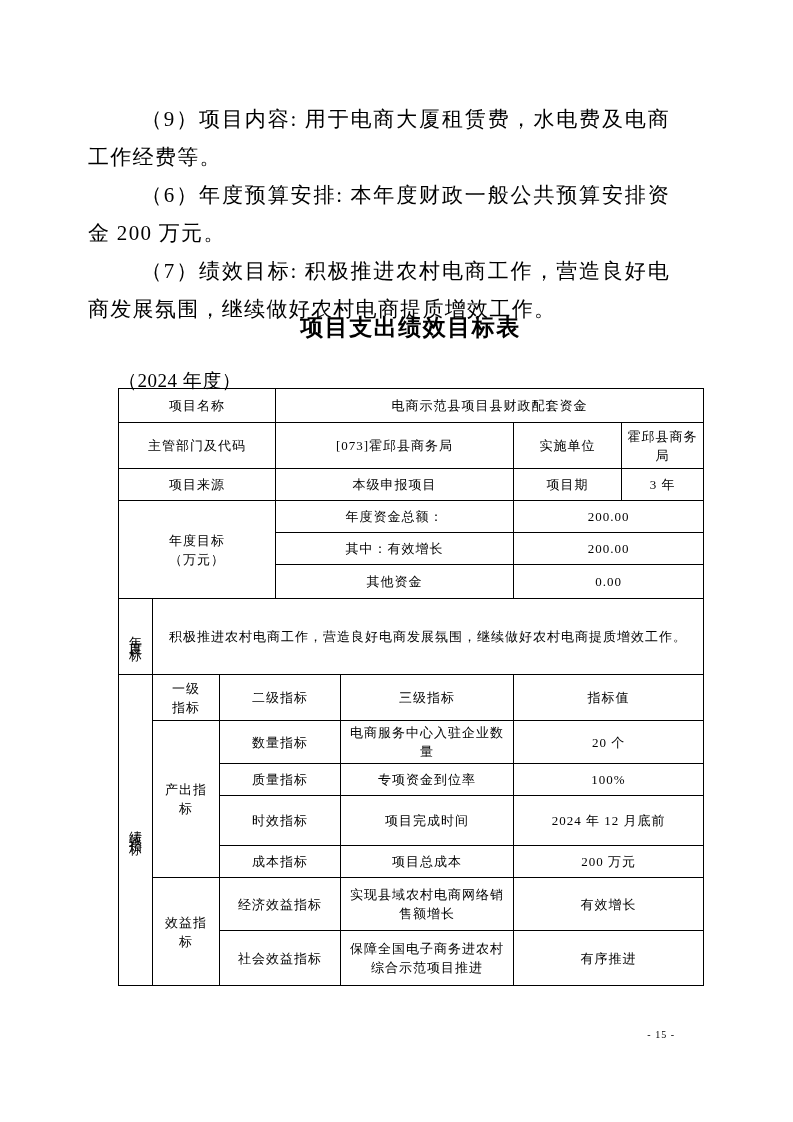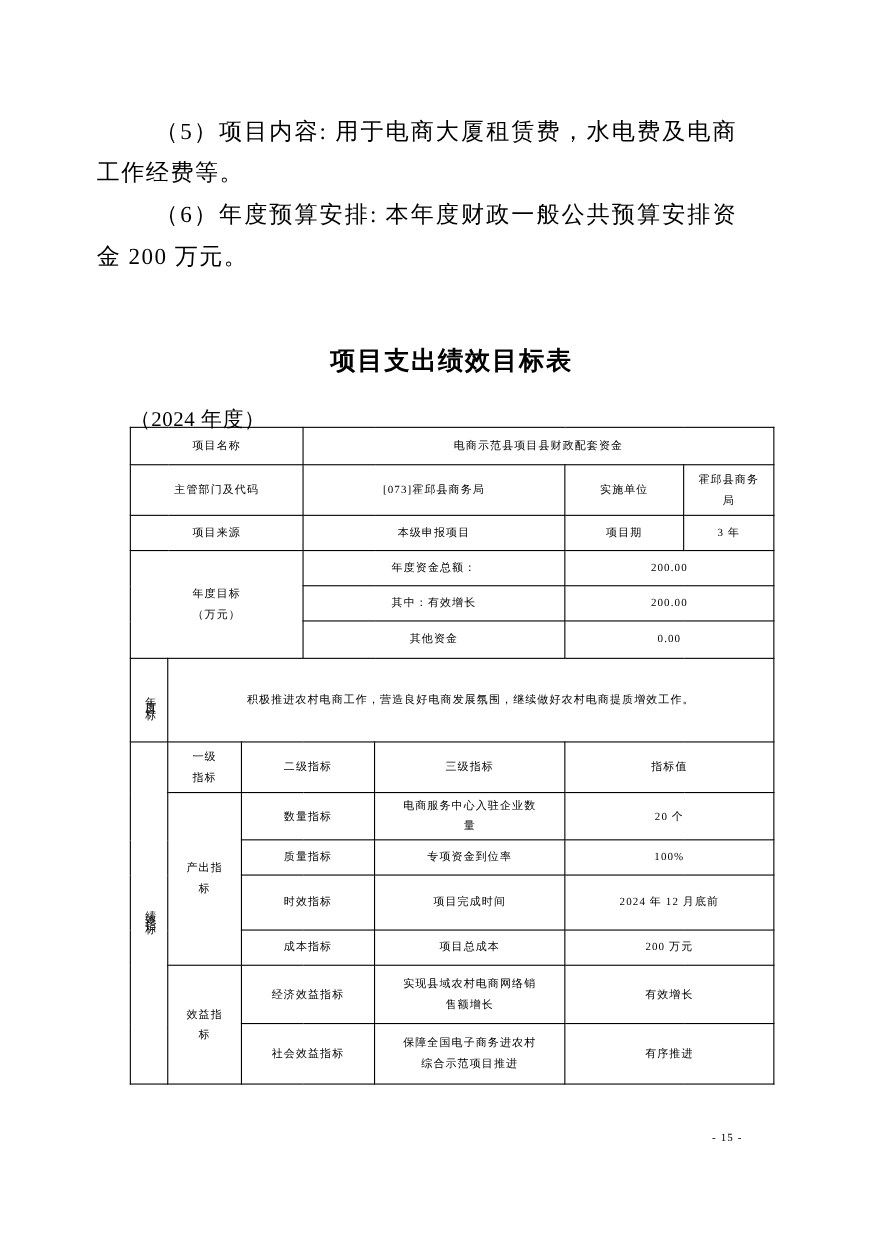--- a/index.html
+++ b/index.html
@@ -26,21 +26,21 @@
     line-height:28px;
   }
   .doc-subtitle{
     position:absolute;left:118px;top:368px;width:585px;
     font-size:19px;letter-spacing:0.5px;
   }
   
   .perf-table{
     position:absolute;left:118px;top:388px;width:585px;
     border-collapse:collapse;table-layout:fixed;
-    font-size:10px;
+    font-size:13px;
   }
   .perf-table td{
     border:1px solid #000;
     text-align:center;vertical-align:middle;
     padding:2px 3px;line-height:19px;letter-spacing:1px;
     overflow:hidden;
   }
   .pre{white-space:pre-line;margin-top:44px;}
   .lab-l0{text-align:left;padding-left:13px;}
   .lab-l1{text-align:left;padding-left:31px;}
@@ -59,22 +59,23 @@
     position:absolute;top:1029px;right:118px;
     font-size:10px;letter-spacing:1px;
   }
 </style>
 </head>
 <body>
 
 <div class="page">
 
   <div class="paragraphs">
-    <p>（5）项目内容: 用于电商大厦租赁费，水电费及电商工作经费等。</p>
+    <p>（9）项目内容: 用于电商大厦租赁费，水电费及电商工作经费等。</p>
     <p>（6）年度预算安排: 本年度财政一般公共预算安排资金 200 万元。</p>
+    <p>（7）绩效目标: 积极推进农村电商工作，营造良好电商发展氛围，继续做好农村电商提质增效工作。</p>
   </div>
 
   <h1 class="doc-title">项目支出绩效目标表</h1>
   <div class="doc-subtitle">（2024 年度）</div>
 
   <table class="perf-table">
     <colgroup>
       <col style="width:34px">
         <col style="width:67px">
         <col style="width:56px">

